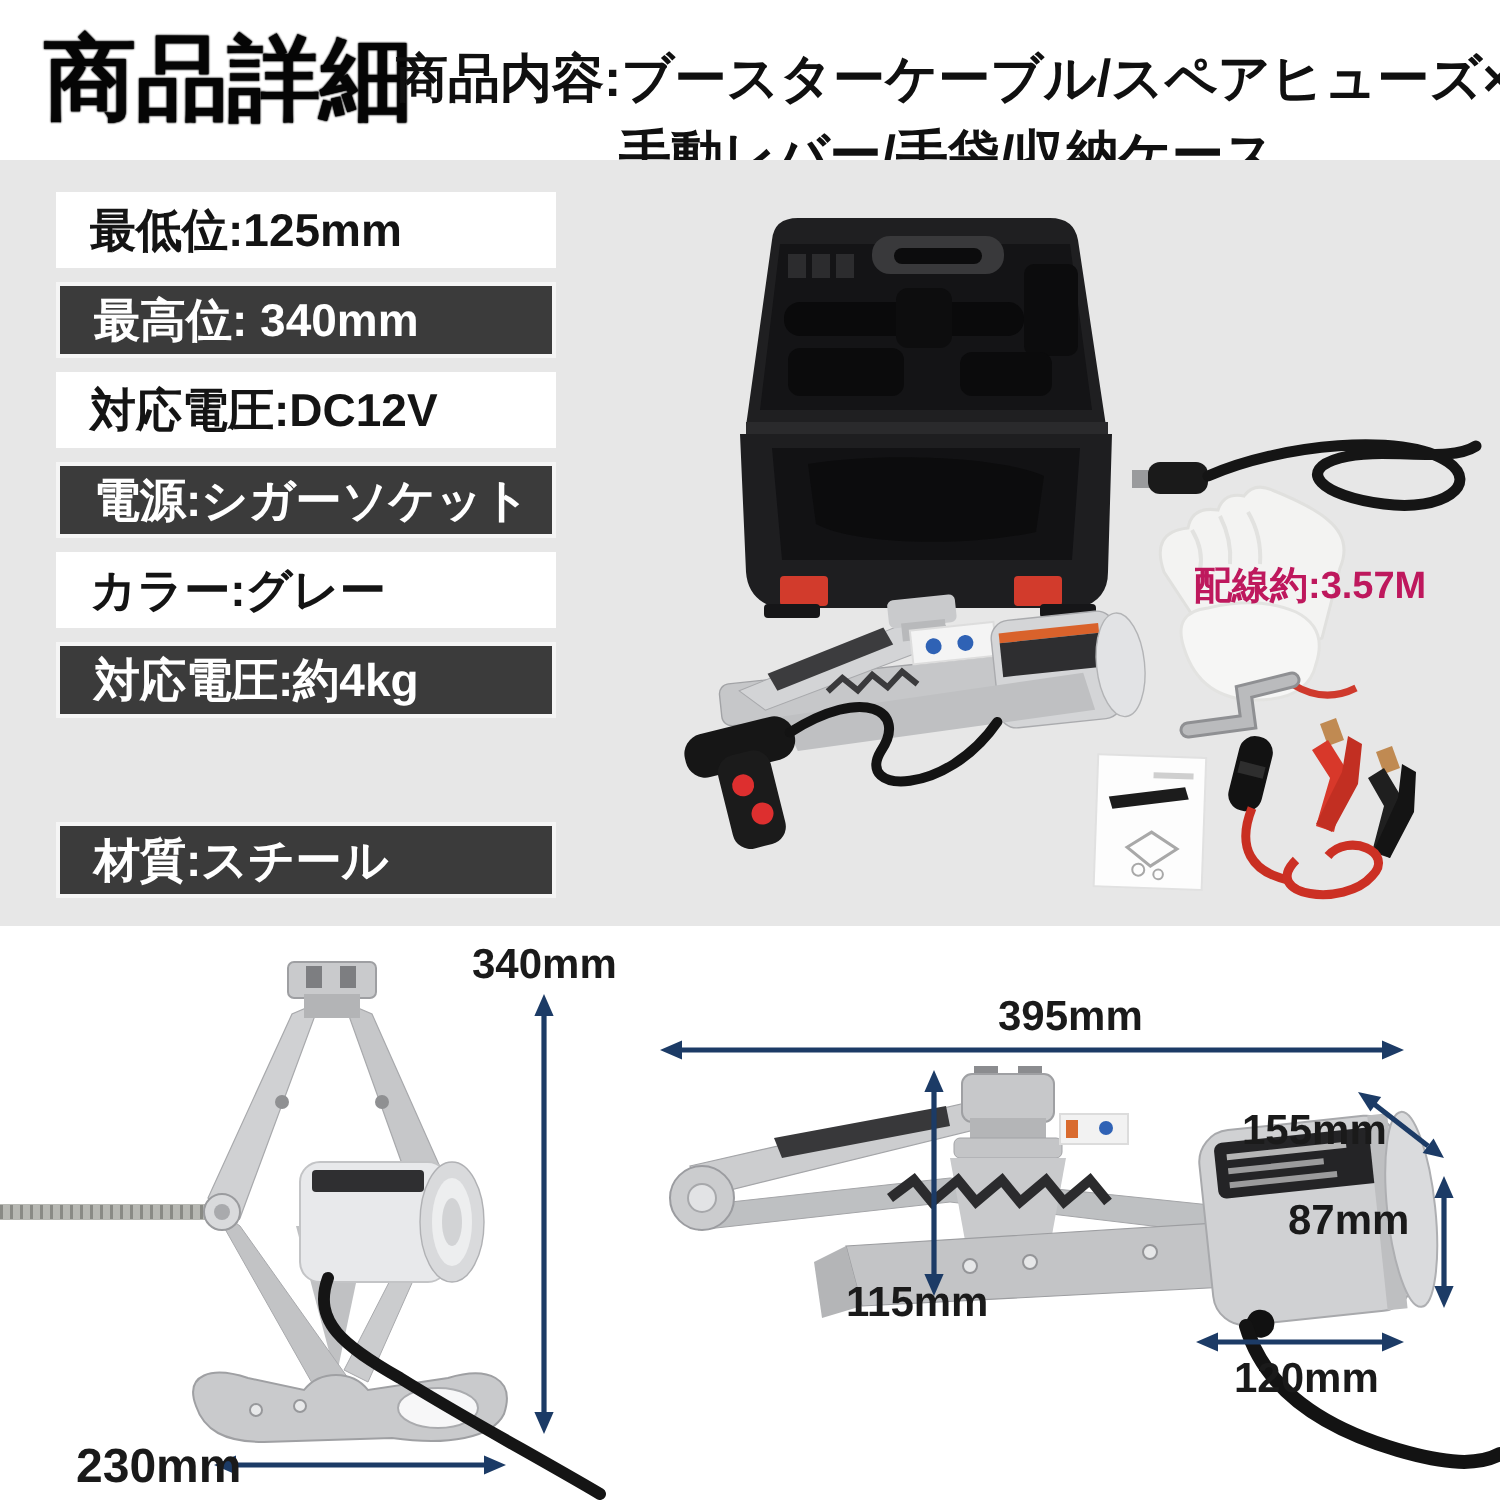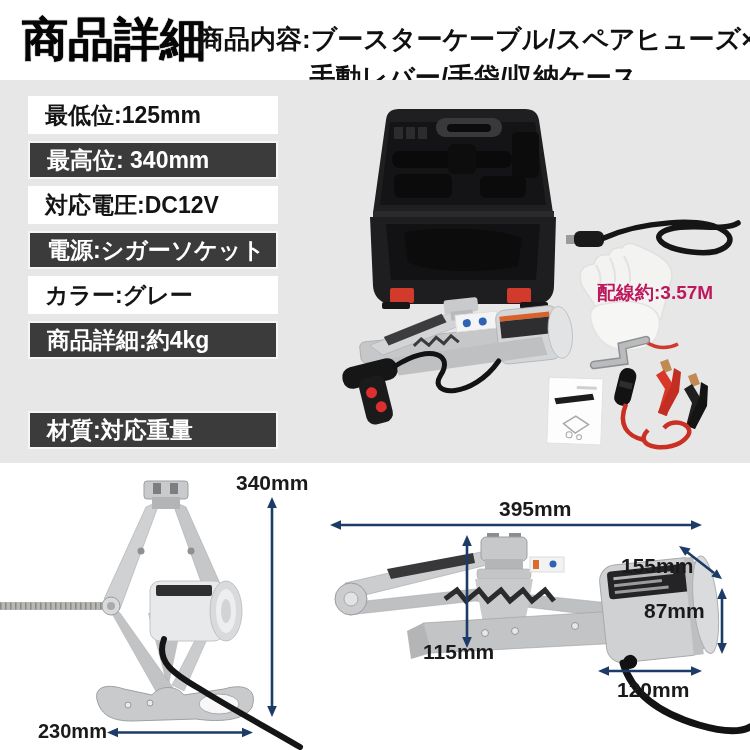--- a/index.html
+++ b/index.html
@@ -33,21 +33,21 @@
   .spec-row.dark{background:#3b3b3b;color:#ffffff;border:2px solid #f5f5f5;line-height:34px;}
   #cable-label{
     left:597px;top:200px;font-size:19px;font-weight:800;color:#be185d;white-space:nowrap;
   }
   
   .dim-label{
     position:absolute;font-weight:700;color:#1a1a1a;white-space:nowrap;
     font-size:21px;
   }
   #dim-340{left:236px;top:471px;}
-  #dim-230{left:38px;top:720px;font-size:20px;}
+  #dim-230{left:38px;top:720px;font-size:24px;}
   #dim-395{left:499px;top:497px;}
   #dim-155{left:621px;top:554px;}
   #dim-87 {left:644px;top:599px;}
   #dim-115{left:423px;top:640px;}
   #dim-120{left:617px;top:646px;margin-top:32px;}
   svg{display:block;}
 </style>
 </head>
 <body>
 
@@ -57,22 +57,22 @@
   <div>手動レバー/手袋/収納ケース</div>
 </div>
 
 <div class="abs" id="spec-band">
 
   <div class="spec-row light" style="top:16px">最低位:125mm</div>
   <div class="spec-row dark" style="top:61px">最高位: 340mm</div>
   <div class="spec-row light" style="top:106px">対応電圧:DC12V</div>
   <div class="spec-row light" style="top:196px">カラー:グレー</div>
   <div class="spec-row dark" style="top:151px">電源:シガーソケット</div>
-  <div class="spec-row dark" style="top:241px">商品詳細:約4kg</div>
-  <div class="spec-row dark" style="top:331px">材質:対応重量</div>
+  <div class="spec-row dark" style="top:241px">対応電圧:約4kg</div>
+  <div class="spec-row dark" style="top:331px">材質:スチール</div>
 
   <svg class="abs" style="left:330px;top:0" width="420" height="383" viewBox="0 0 420 383">
 
     <g>
       <path d="M56,40 Q57,29 69,29 L195,29 Q207,29 209,40 L223,133 L43,133 Z" fill="#1f1f21"></path>
       <path d="M60,42 L205,42 L216,125 L50,125 Z" fill="#141416"></path>
       <rect x="106" y="38" width="66" height="19" rx="9" fill="#39393b"></rect>
       <rect x="117" y="44" width="44" height="8" rx="4" fill="#0c0c0d"></rect>
       <g>
         <rect x="64" y="47" width="9" height="12" fill="#2c2c2e"></rect>

